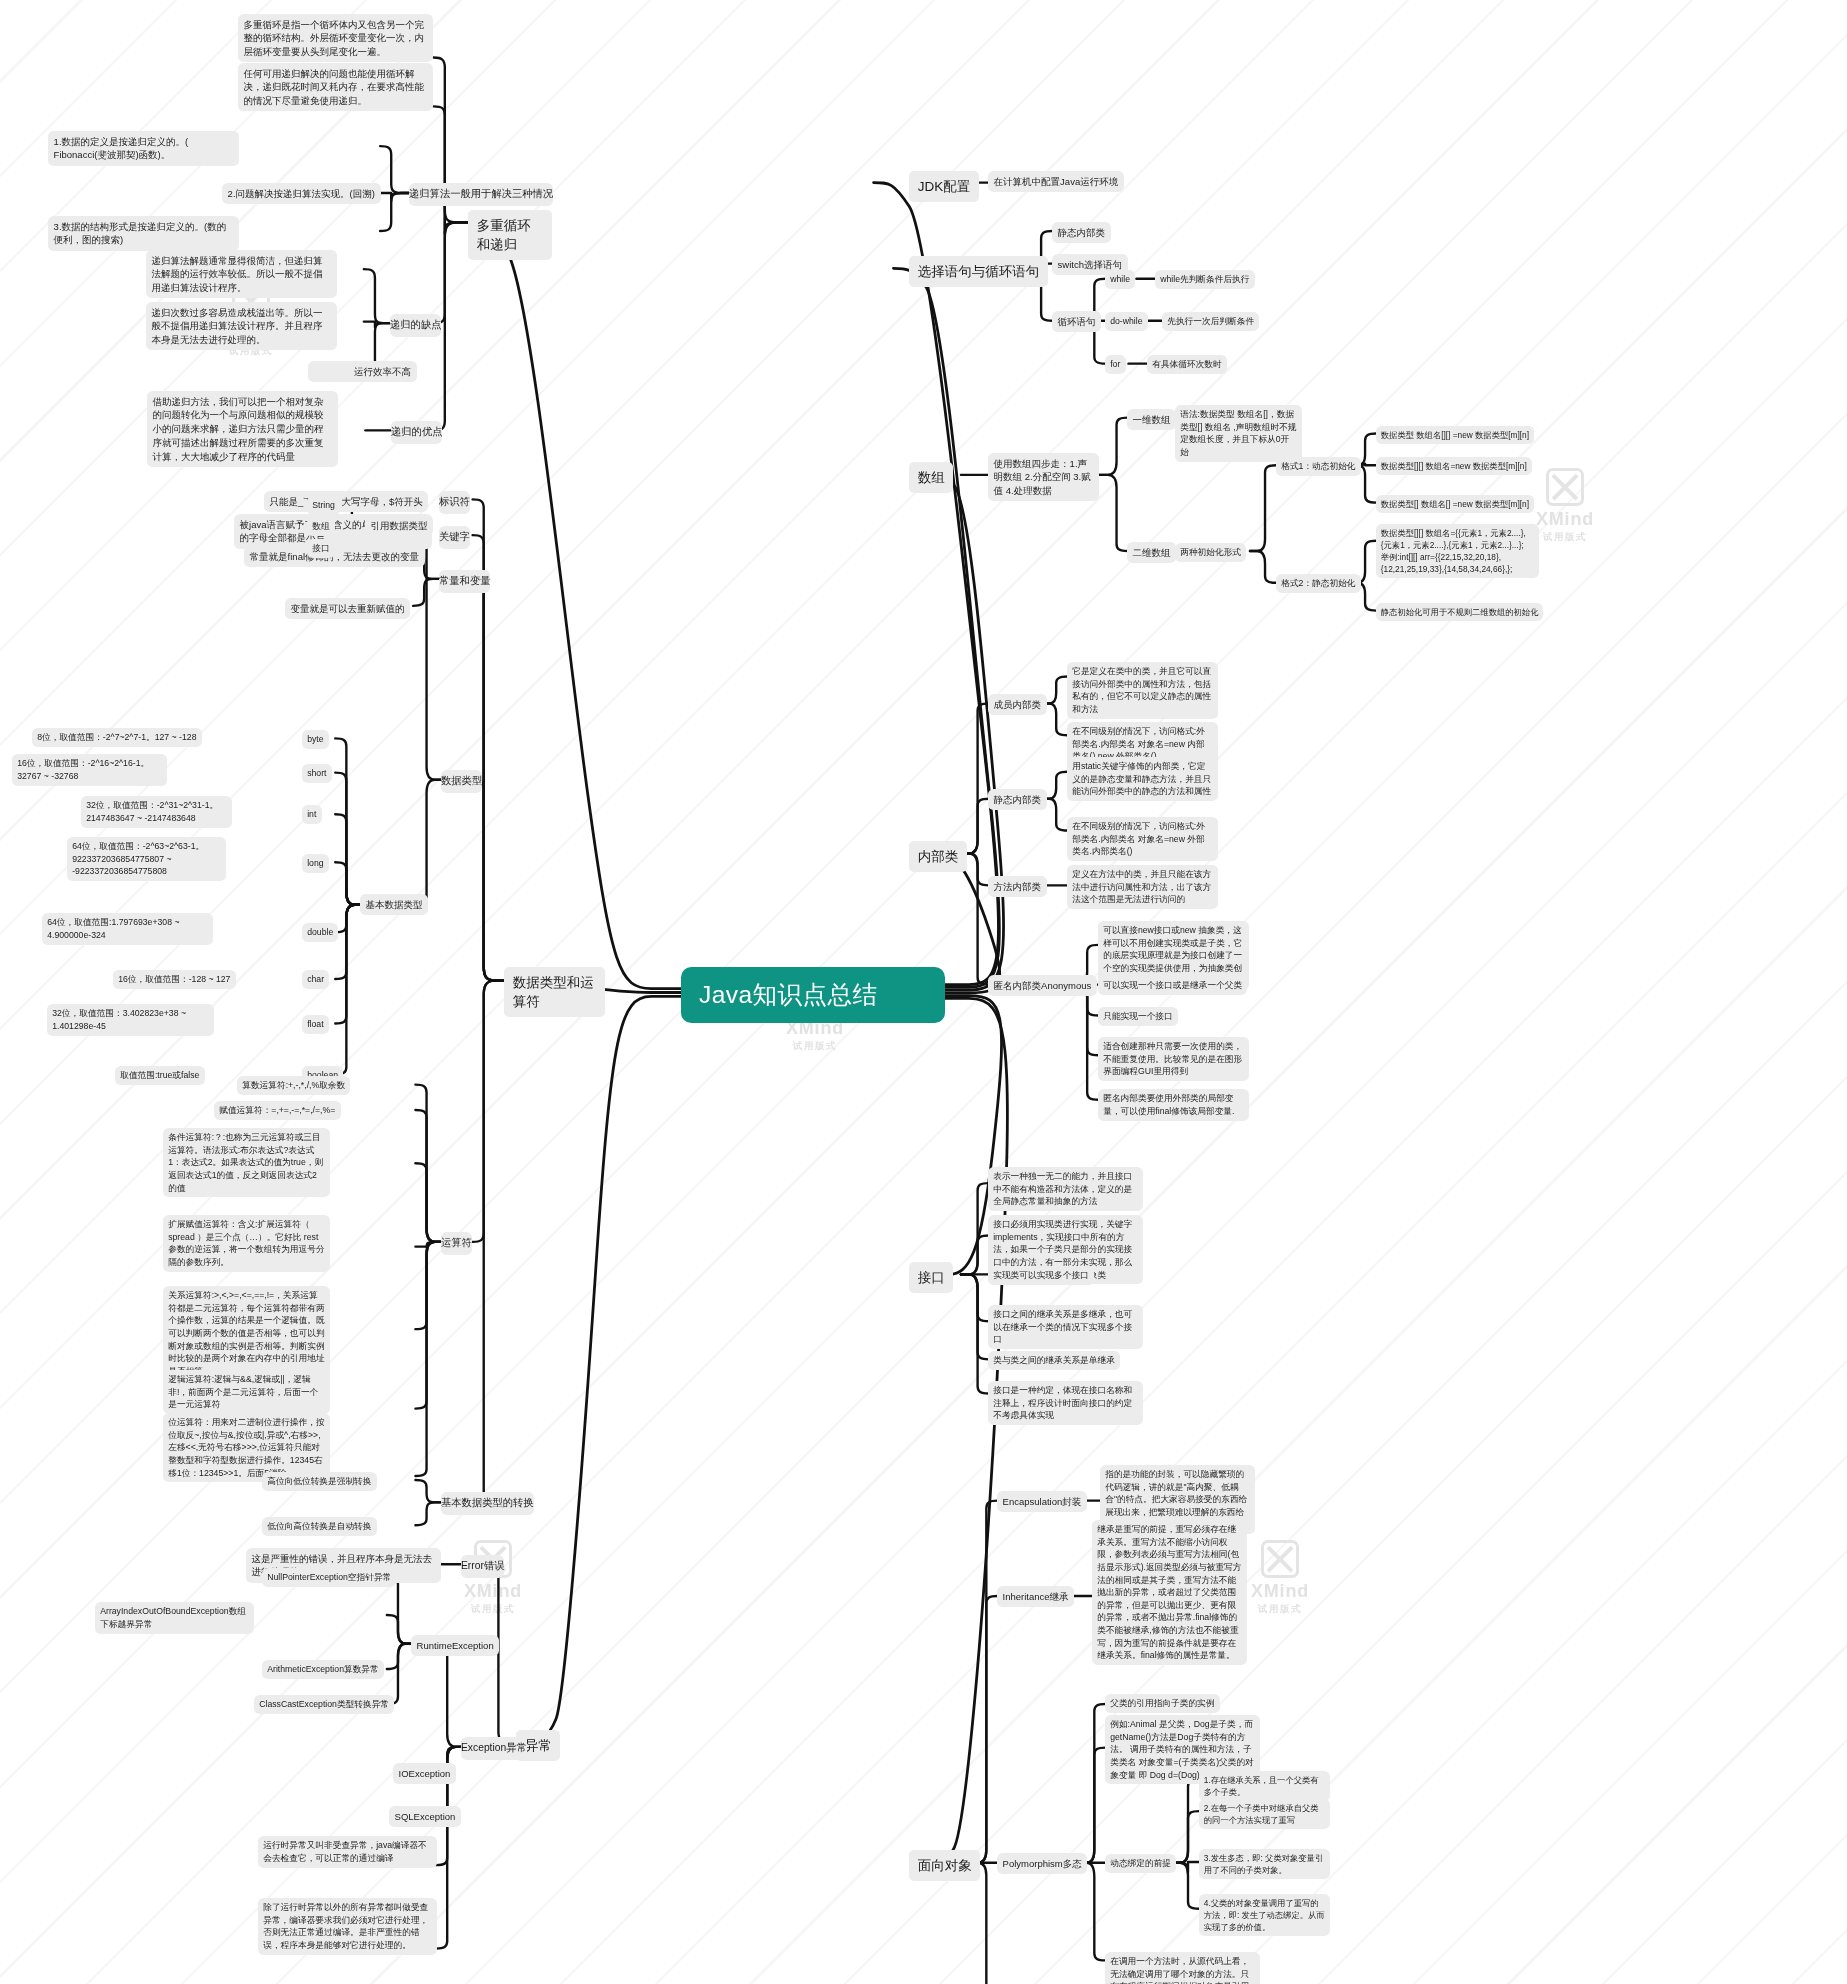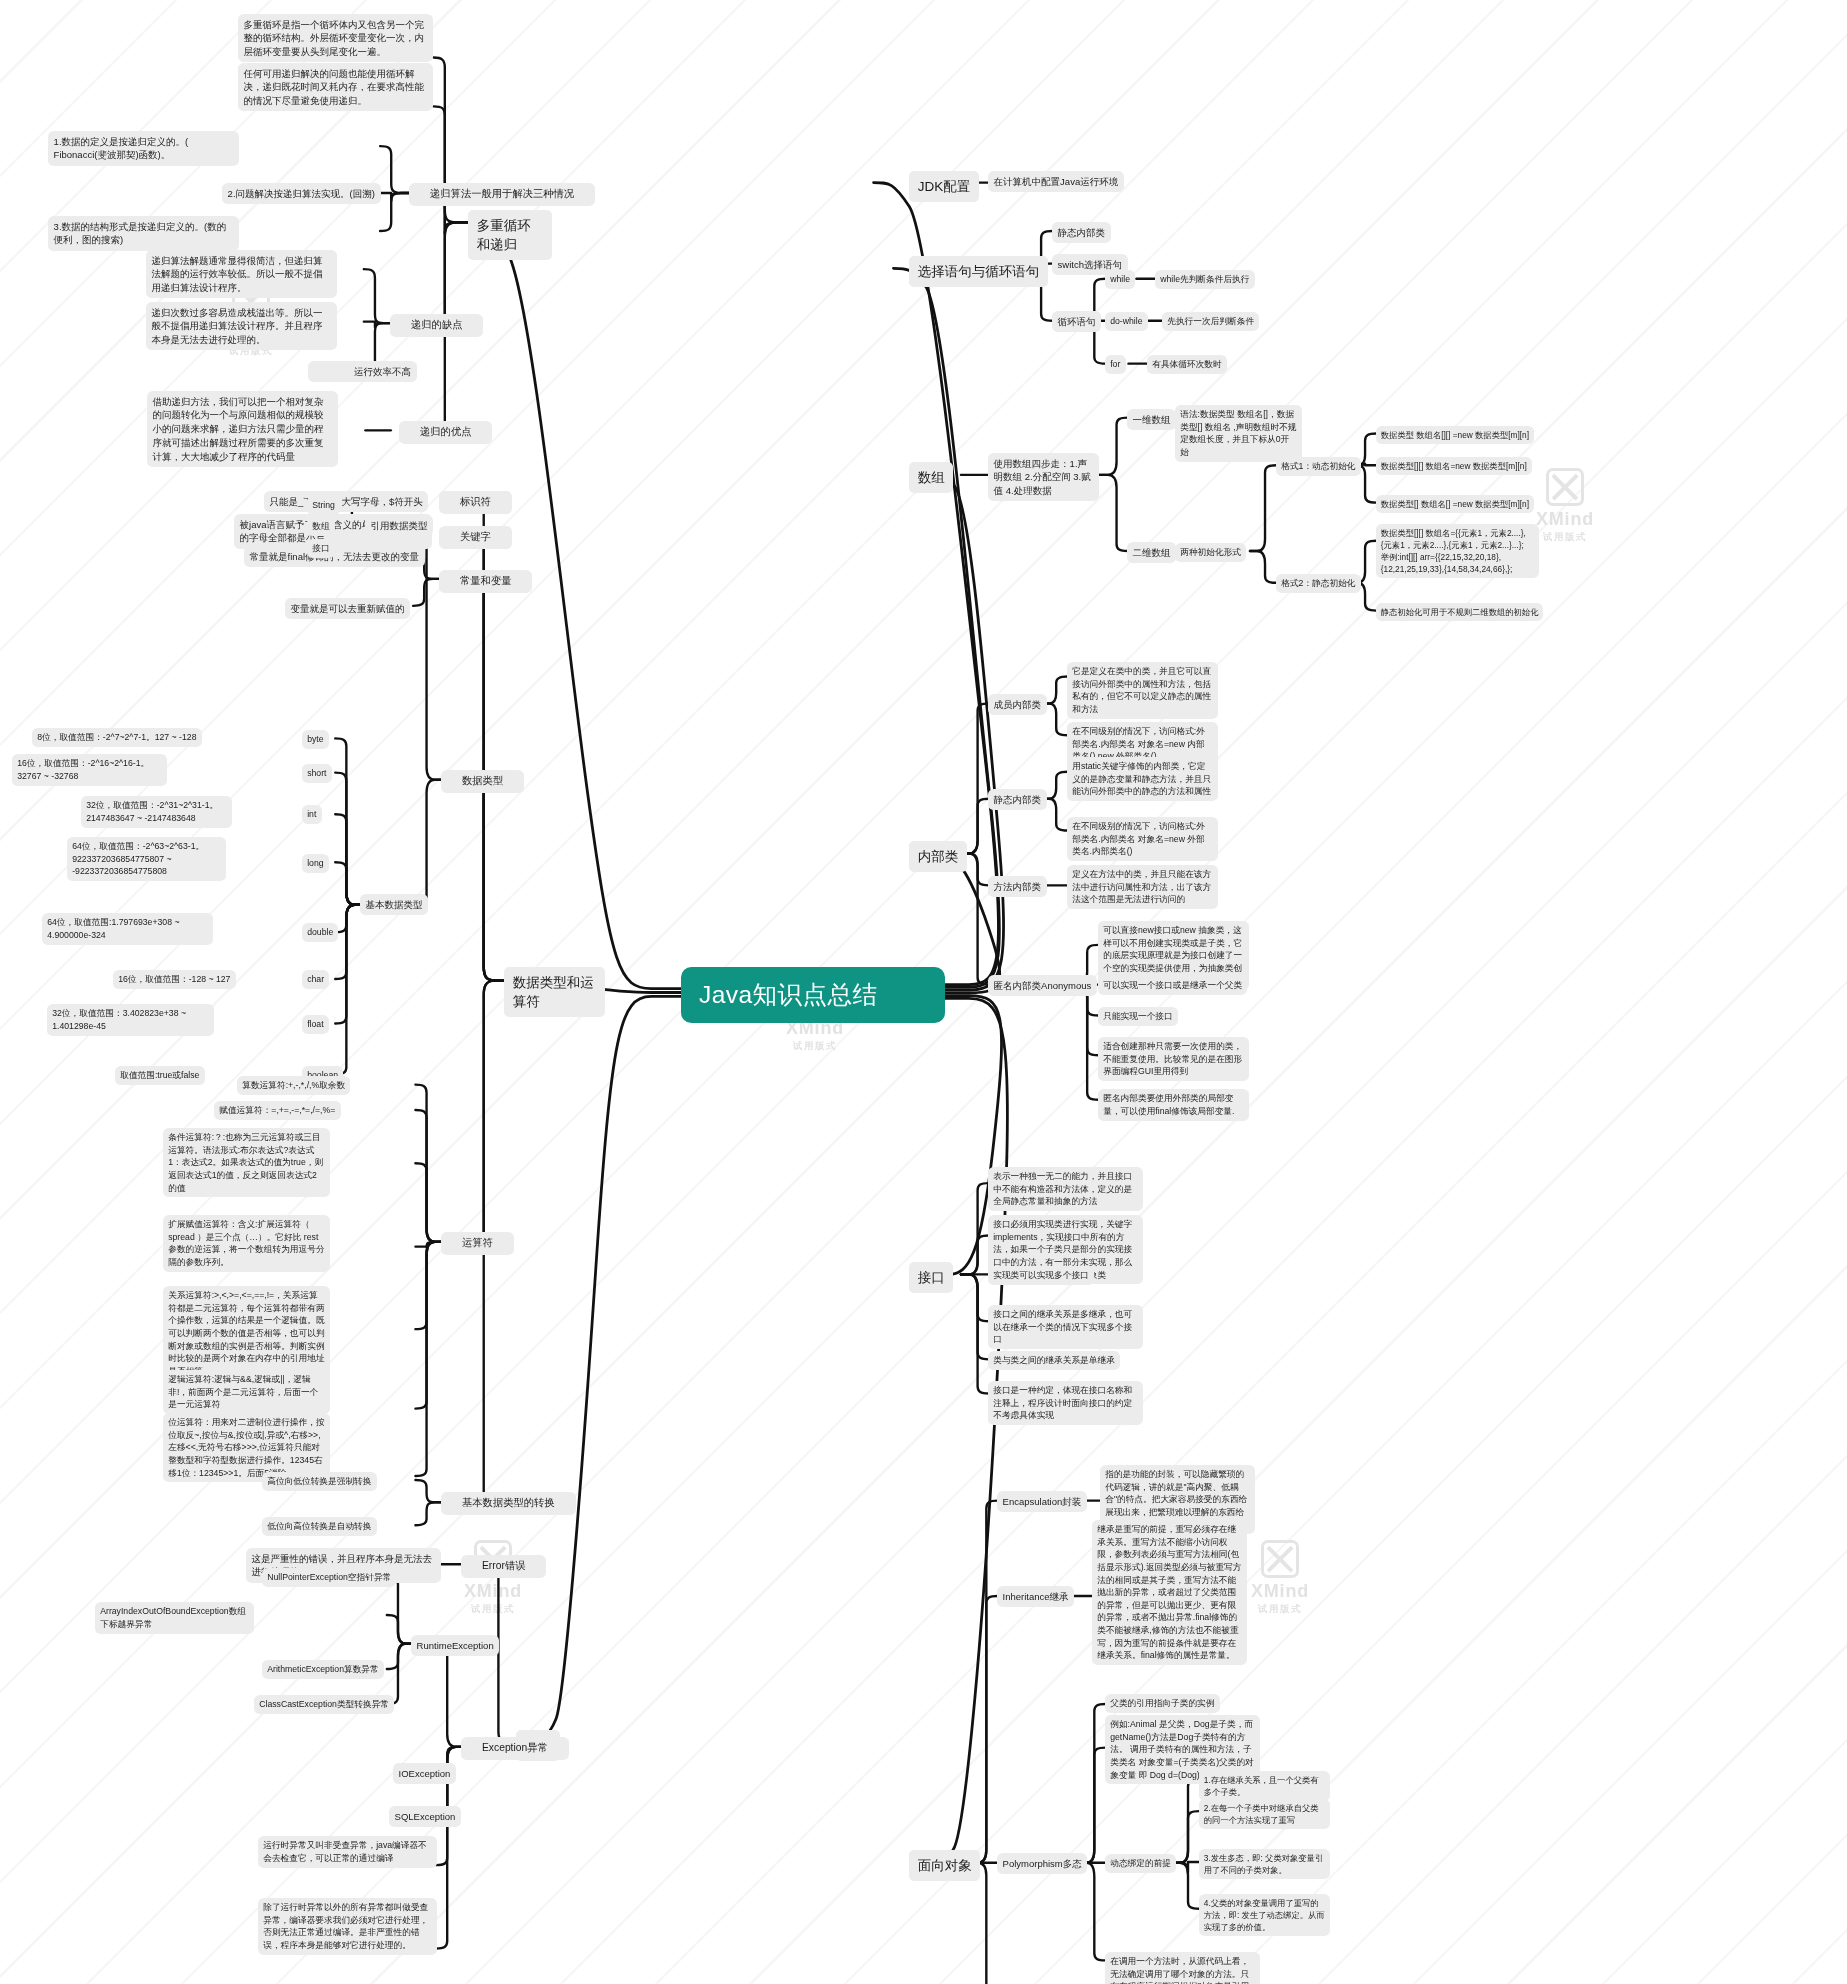--- a/index.html
+++ b/index.html
@@ -55,21 +55,21 @@
     background:#0f9484;
     color:#ffffff;
     border-radius:10.3px;
     font-size:24.6px;
     padding:10.3px 18px;
     letter-spacing:0.4px;
     font-weight:400;
     z-index:5;
   }
   .lvl1 { font-size:13.5px; padding:5.6px 8.7px; border-radius:5px;}
-  .lvl2 { font-size:10.3px; padding:4px 21px; }
+  .lvl2 { font-size:10.3px; padding:4px 0; }
   .lvl3 { font-size:9.5px; padding:3.6px 5.6px; }
   .lvl4 { font-size:8.7px; padding:3.2px 5.2px; }
   .lvl5 { font-size:8.3px; padding:3.2px 4.8px; }
 </style>
 </head>
 <body>
 
 <div id="watermark"></div>
 
 <div class="wm-logo" style="left:222px;top:282px;">
@@ -288,21 +288,21 @@
   <div class="node lvl2" style="left:409px;top:183px;width:unset;">递归算法一般用于解决三种情况</div>
   <div class="node lvl3" style="left:48px;top:131px;width:191px;">1.数据的定义是按递归定义的。( Fibonacci(斐波那契)函数)。</div>
   <div class="node lvl3" style="left:222px;top:183px;width:159px;">2.问题解决按递归算法实现。(回溯)</div>
   <div class="node lvl3" style="left:48px;top:216px;width:191px;">3.数据的结构形式是按递归定义的。(数的便利，图的搜索)</div>
 
   <div class="node lvl2" style="left:390px;top:314px;width:unset;">递归的缺点</div>
   <div class="node lvl3" style="left:146px;top:250px;width:191px;">递归算法解题通常显得很简洁，但递归算法解题的运行效率较低。所以一般不提倡用递归算法设计程序。</div>
   <div class="node lvl3" style="left:146px;top:302px;width:191px;">递归次数过多容易造成栈溢出等。所以一般不提倡用递归算法设计程序。并且程序本身是无法去进行处理的。</div>
   <div class="node lvl3" style="left:308px;top:361px;width:unset;padding-left:46px;">运行效率不高</div>
 
-  <div class="node lvl2" style="left:391px;top:421px;width:unset;margin-left:8px;">递归的优点</div>
+  <div class="node lvl2" style="left:391px;top:421px;width:unset;">递归的优点</div>
   <div class="node lvl3" style="left:147px;top:391px;width:191px;">借助递归方法，我们可以把一个相对复杂的问题转化为一个与原问题相似的规模较小的问题来求解，递归方法只需少量的程序就可描述出解题过程所需要的多次重复计算，大大地减少了程序的代码量</div>
 
   <div class="node lvl1" style="left:504px;top:967px;width:101px;">数据类型和运算符</div>
 
   <div class="node lvl2" style="left:439px;top:491px;width:unset;">标识符</div>
   <div class="node lvl3" style="left:264px;top:491px;width:unset;">只能是_下划线，大写字母，$符开头</div>
 
   <div class="node lvl2" style="left:439px;top:526px;width:unset;">关键字</div>
   <div class="node lvl3" style="left:234px;top:514px;width:198px;">被java语言赋予了特定含义的单词，关键字的字母全部都是小写</div>
 

